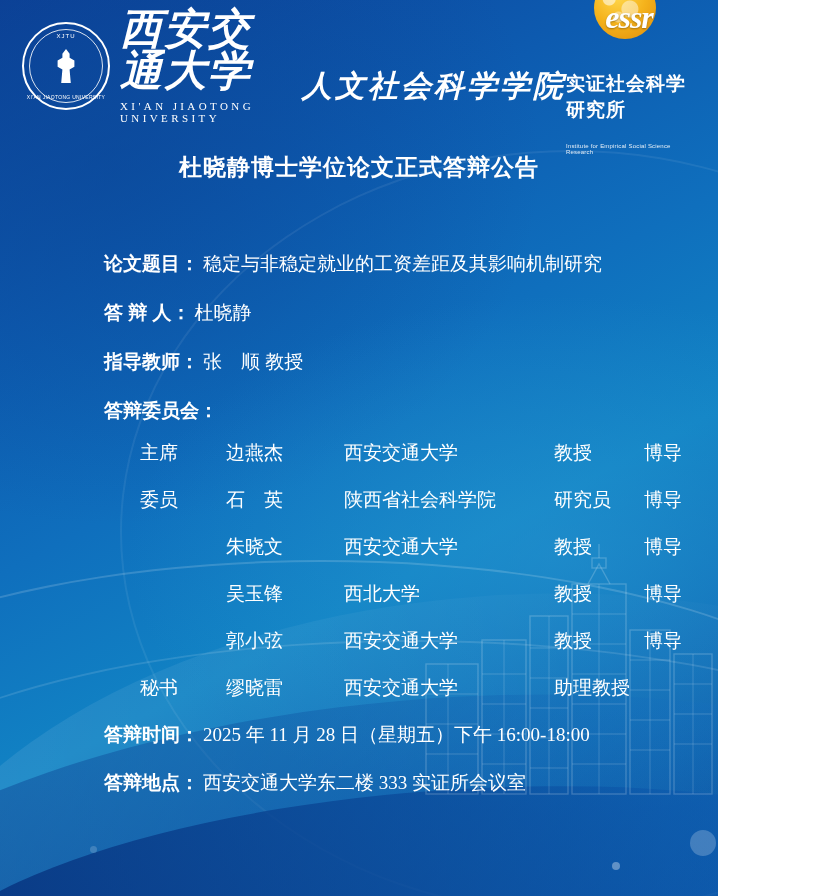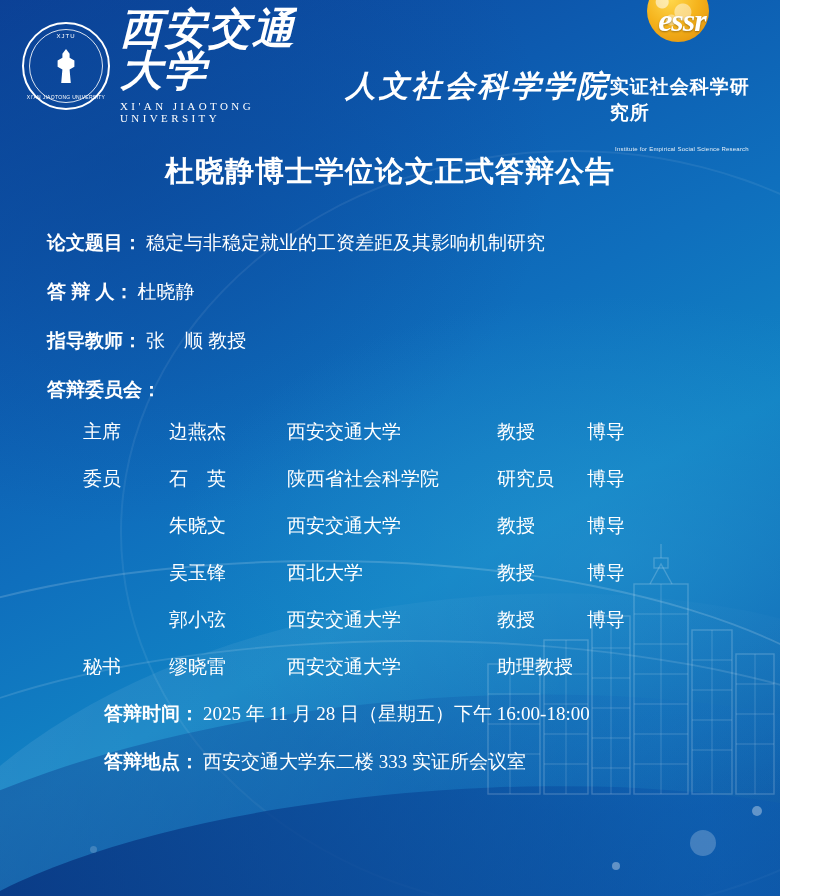--- a/index.html
+++ b/index.html
@@ -2,21 +2,21 @@
 <html lang="zh"><head>
 <meta charset="utf-8">
 <style>
   html, body {
     margin: 0;
     padding: 0;
     background: #ffffff;
   }
   #poster {
     position: relative;
-    width: 780px;
+    width: 718px;
     height: 896px;
     overflow: hidden;
     font-family: "Liberation Sans", "DejaVu Sans", sans-serif;
     background:
       radial-gradient(ellipse 700px 420px at 78% 62%, rgba(40,150,210,0.55) 0%, rgba(40,150,210,0) 62%),
       radial-gradient(ellipse 620px 520px at 15% 18%, rgba(10,70,150,0.55) 0%, rgba(10,70,150,0) 70%),
       linear-gradient(152deg, #0c3f96 0%, #0d5bb0 26%, #0f6fbd 45%, #1183c4 62%, #0e6cb6 78%, #0a4f9e 100%);
   }
   
   .bg-layer { position: absolute; inset: 0; pointer-events: none; }
@@ -162,28 +162,28 @@
   }
   .inst-en {
     color: rgba(255,255,255,0.9); font-size: 6px; letter-spacing: 0.2px;
   }
 
   
   .content { position: relative; padding: 0 0 0 0; }
   .title {
     text-align: center;
     color: #ffffff;
-    font-size: 29px;
+    font-size: 23px;
     font-weight: 700;
     letter-spacing: 1px;
     margin-top: 26px;
   }
   .fields {
-    margin-top: 38px;
-    padding-left: 47px;
+    margin-top: 68px;
+    padding-left: 104px;
     color: #ffffff;
   }
   .field-row {
     display: flex;
     align-items: baseline;
     margin-bottom: 23px;
     font-size: 19px;
   }
   .field-label {
     font-weight: 700;

